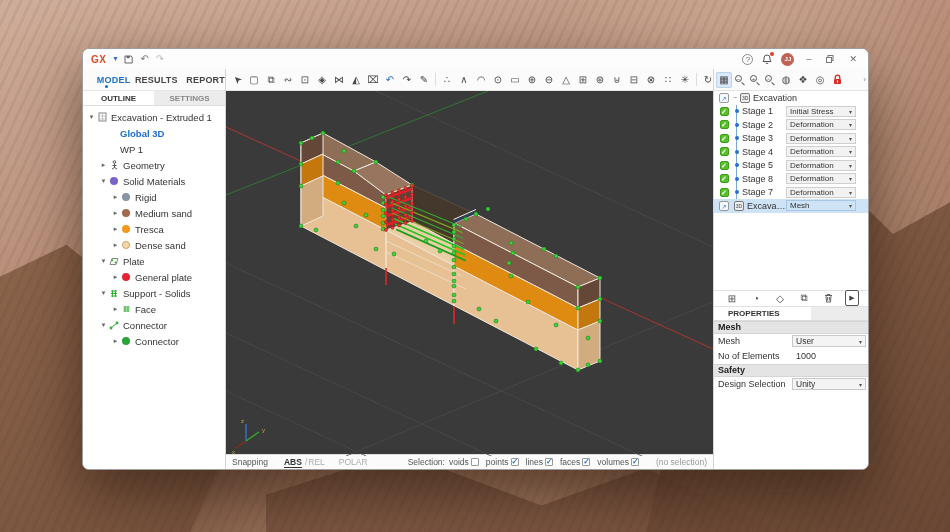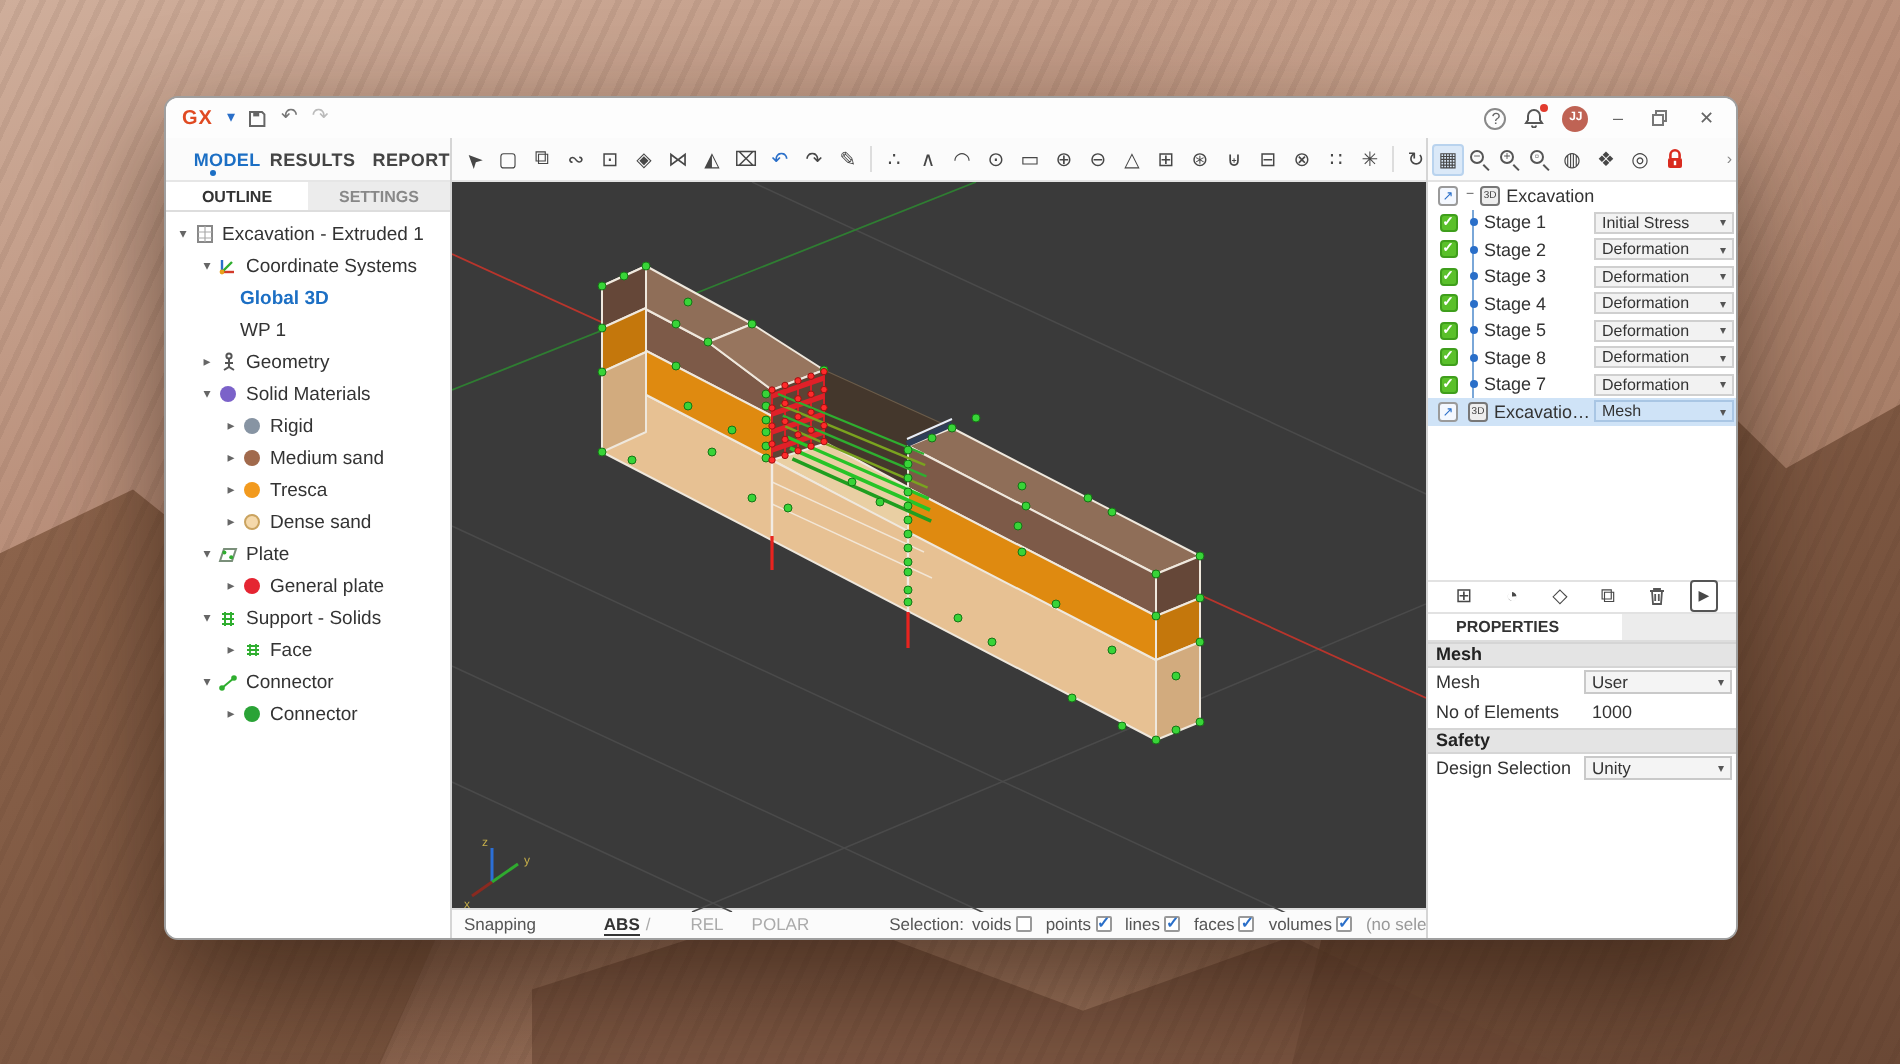--- a/index.html
+++ b/index.html
@@ -65,39 +65,39 @@
   .mag i{position:absolute;left:2px;top:2px;width:7px;height:7px;border:1px solid #555;border-radius:50%;font-style:normal;font-size:6px;line-height:6px;text-align:center;color:#555}
   .mag::after{content:'';position:absolute;left:9px;top:9px;width:4px;height:1.4px;background:#555;transform:rotate(45deg);transform-origin:0 0}
   .ovf{margin-left:auto;color:#888;font-size:8px;padding-right:2px}
 
   
   .vp{flex:1;position:relative;background:#3a3a3a;min-height:0}
   .vp svg{position:absolute;inset:0}
 
   
   .sbar{height:15px;flex:0 0 15px;background:#fbfbfb;border-top:1px solid #ddd;display:flex;align-items:center;font-size:8.5px;color:#555;padding:0 6px;white-space:nowrap}
-  .sbar .abs{font-weight:bold;color:#333;border-bottom:1px solid #333;margin-left:34px}
+  .sbar .abs{font-weight:bold;color:#333;border-bottom:1px solid #333;margin-left:16px}
   .sbar .dim{color:#aaa}
   .sbar .sl{margin-left:40px;margin-right:4px}
   .selitem{display:flex;align-items:center;margin-right:7px;gap:2px}
   .cbx{width:8px;height:8px;border:1px solid #999;background:#fff;border-radius:1px;position:relative}
   .cbx.on::after{content:'✓';position:absolute;left:0;top:-2px;font-size:8px;color:#2a6fc9;font-weight:bold}
   .nosel{margin-left:auto;color:#999}
 
   
   .rtabs{height:15px;flex:0 0 15px;display:flex;font-size:7.5px;font-weight:bold;border-bottom:1px solid #ddd}
   .rtabs .stab{letter-spacing:.2px}
   .antbl{font-size:9px;color:#333}
   .arow{display:flex;align-items:center;height:13.5px;padding-left:2px}
   .arow .c1{width:16px;flex:0 0 16px;display:flex;justify-content:center}
   .arow .tl{width:10px;flex:0 0 10px;position:relative;height:100%}
   .arow .tl::before{content:'';position:absolute;left:4px;top:0;bottom:0;width:1px;background:#7aa7d8}
   .arow .tl::after{content:'';position:absolute;left:2.5px;top:50%;margin-top:-2px;width:4px;height:4px;border-radius:50%;background:#2a6fc9}
   .arow .lbl{flex:1;overflow:hidden;text-overflow:ellipsis;white-space:nowrap}
-  .arow .dd{width:70px;flex:0 0 70px;height:11px;background:#f2f2f2;border:1px solid #cfcfcf;font-size:8px;display:flex;align-items:center;padding:0 3px;margin-right:3px}
+  .arow .dd{width:70px;flex:0 0 70px;height:11px;background:#f2f2f2;border:1px solid #cfcfcf;font-size:8px;display:flex;align-items:center;padding:0 3px;margin-right:14px}
   .arow .dd .car{margin-left:auto;font-size:6px;color:#555}
   .arow.selrow{background:#cfe3f7}
   .arow.selrow .dd{background:#cfe3f7;border-color:#a9c6e4}
   .chk{width:9px;height:9px;background:#5ac02a;border:1px solid #3f9e1c;border-radius:2px;color:#fff;font-size:7px;line-height:8px;text-align:center;font-weight:bold}
   .boxic{width:10px;height:10px;border:1px solid #9a9a9a;border-radius:2px;font-size:6.5px;line-height:9px;text-align:center;color:#2a6fc9;background:#f4f8ff}
   .cubeic{width:10px;height:10px;border:1px solid #777;border-radius:2px;font-size:5px;line-height:9px;text-align:center;color:#444;background:#eee;margin-left:2px}
   .minus{font-size:7px;color:#666;margin:0 1px}
   .spacer{flex:1}
   .actbar{height:17px;flex:0 0 17px;border-top:1px solid #e2e2e2;border-bottom:1px solid #e2e2e2;display:flex;align-items:center;justify-content:space-around;padding:0 6px;color:#555;font-size:10px}
   .actbar .ticon{width:14px;flex:0 0 14px}
@@ -172,32 +172,20 @@
       <div class="tree">
         <div class="trow lv0">
           <span class="exp">▾</span>
           <span class="tico">
               <svg width="9" height="10" viewBox="0 0 9 10">
                 <rect x="1" y="1" width="7" height="8" fill="none" stroke="#888" stroke-width="1"></rect>
                 <path d="M1 4h7M1 7h7M4.5 1v8" stroke="#aaa" stroke-width=".6"></path>
               </svg>
             </span>
           <span class="tlabel">Excavation - Extruded 1</span>
-        </div>
-        <div class="trow lv1">
-          <span class="exp">▾</span>
-          <span class="tico">
-              <svg width="10" height="10" viewBox="0 0 10 10">
-                <path d="M2 8L2 2" stroke="#2a6fc9" stroke-width="1.2"></path>
-                <path d="M2 8L8 8" stroke="#d23a2a" stroke-width="1.2"></path>
-                <path d="M2 8L7 3" stroke="#2fae2f" stroke-width="1.2"></path>
-                <circle cx="2" cy="8" r="1.2" fill="#e8a11b"></circle>
-              </svg>
-            </span>
-          <span class="tlabel">Coordinate Systems</span>
         </div>
         <div class="trow lv2">
           <span class="exp"></span>
           <span class="tlabel sel">Global 3D</span>
         </div>
         <div class="trow lv2">
           <span class="exp"></span>
           <span class="tlabel">WP 1</span>
         </div>
         <div class="trow lv1">
@@ -496,21 +484,21 @@
             <text x="36" y="341" font-size="6" fill="#c5ae4a">y</text>
             <text x="6" y="363" font-size="6" fill="#c5ae4a">x</text>
           </g>
         </svg>
       </div>
 
       <div class="sbar">
         <span>Snapping</span>
         <span class="abs">ABS</span>
         <span class="dim" style="margin-left:3px">/</span>
-        <span class="dim" style="margin-left:20px">REL</span>
+        <span class="dim" style="margin-left:1px">REL</span>
         <span class="dim" style="margin-left:14px">POLAR</span>
         <span class="sl">Selection:</span>
         <span class="selitem">
           <span>voids</span>
           <span class="cbx"></span>
         </span>
         <span class="selitem">
           <span>points</span>
           <span class="cbx on"></span>
         </span>

